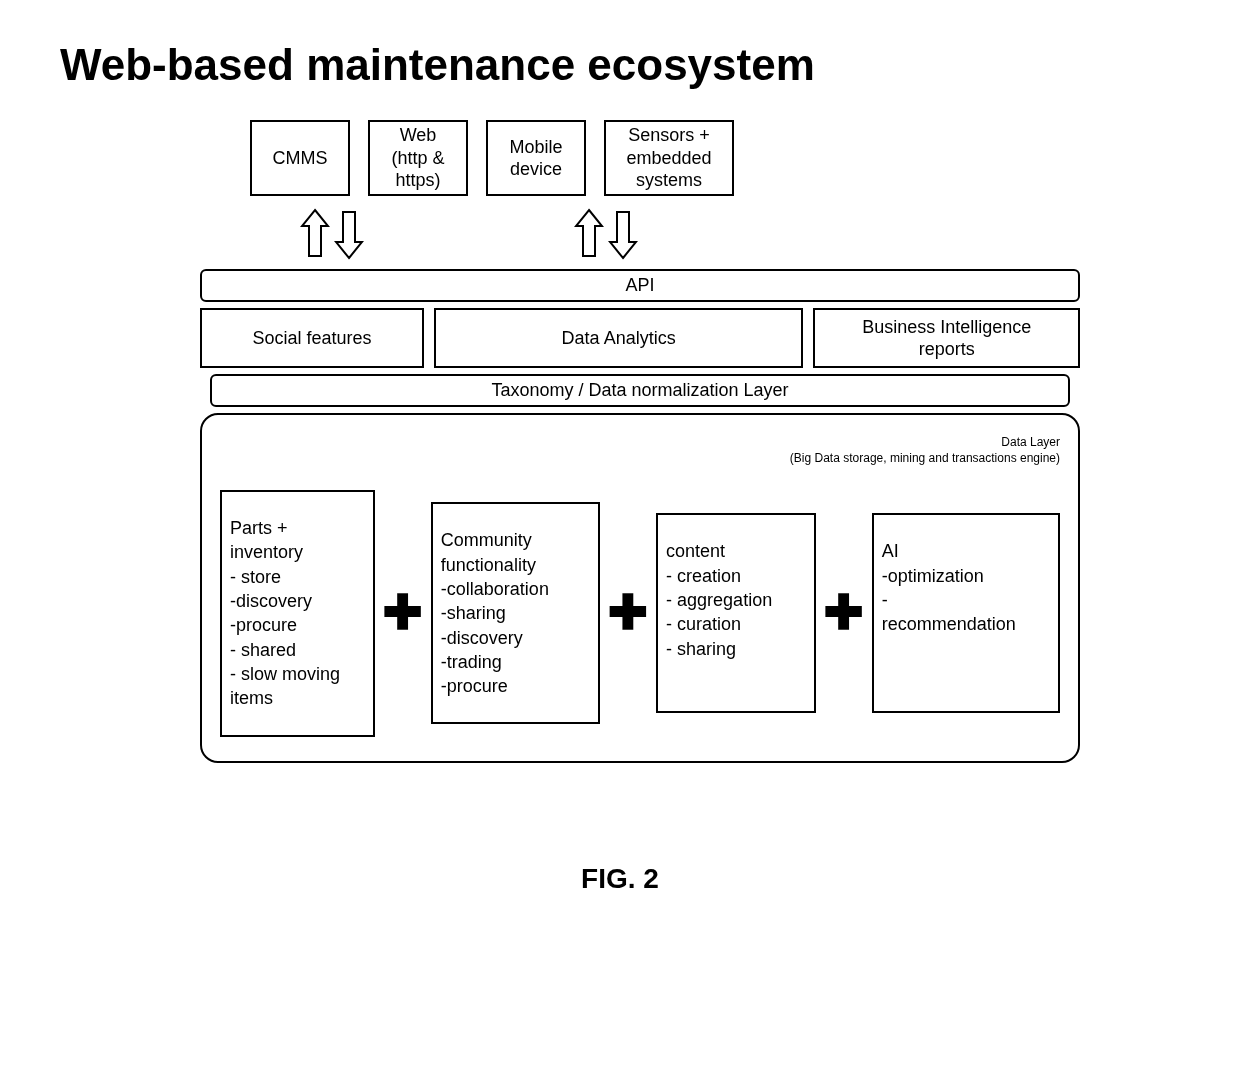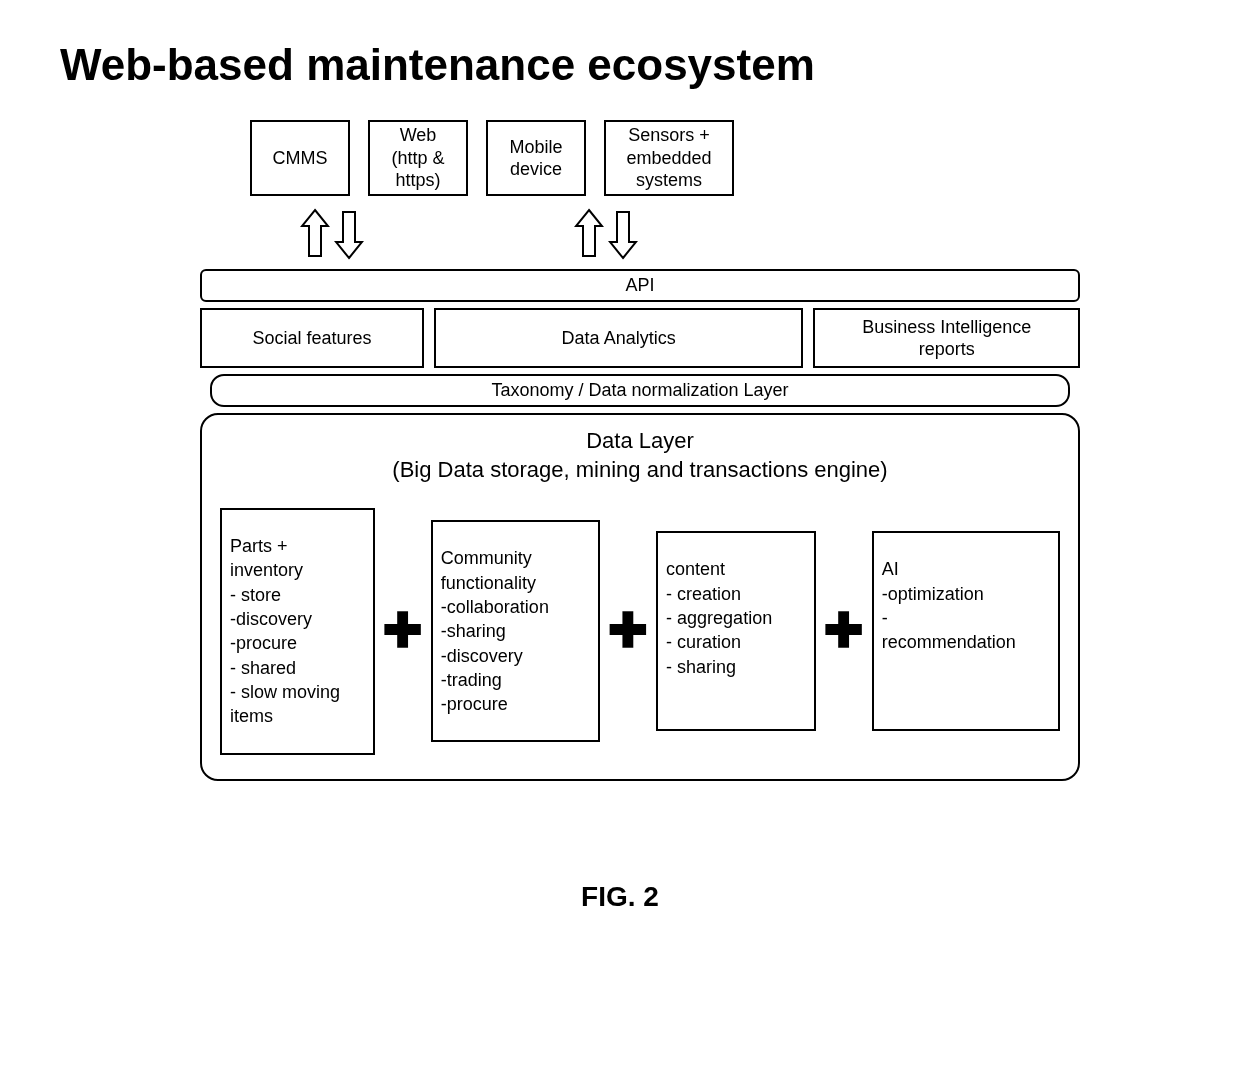--- a/index.html
+++ b/index.html
@@ -80,39 +80,40 @@
     justify-content: center;
     white-space: pre-line;
     line-height: 1.25;
   }
   .mb1 { width: 230px; height: 60px; }
   .mb2 { width: 380px; height: 60px; margin-left: -2px; }
   .mb3 { width: 274px; height: 60px; margin-left: -2px; }
 
   .taxonomy-bar {
     border: 2px solid #000;
-    border-radius: 14px;
+    border-radius: 6px;
     text-align: center;
     font-size: 18px;
     padding: 4px 0;
     width: 860px;
     margin: 0 auto 6px auto;
   }
 
   .data-layer {
     border: 2px solid #000;
     border-radius: 18px;
     padding: 12px 18px 24px 18px;
   }
   .data-layer-header {
-    text-align: center;
-    font-size: 22px;
+    text-align: right;
+    font-size: 12px;
     line-height: 1.3;
     white-space: pre-line;
     margin-bottom: 24px;
+    margin-top: 8px;
   }
   .data-row {
     display: flex;
     align-items: center;
     gap: 6px;
   }
   .data-box {
     border: 2px solid #000;
     font-size: 18px;
     padding: 24px 8px;

